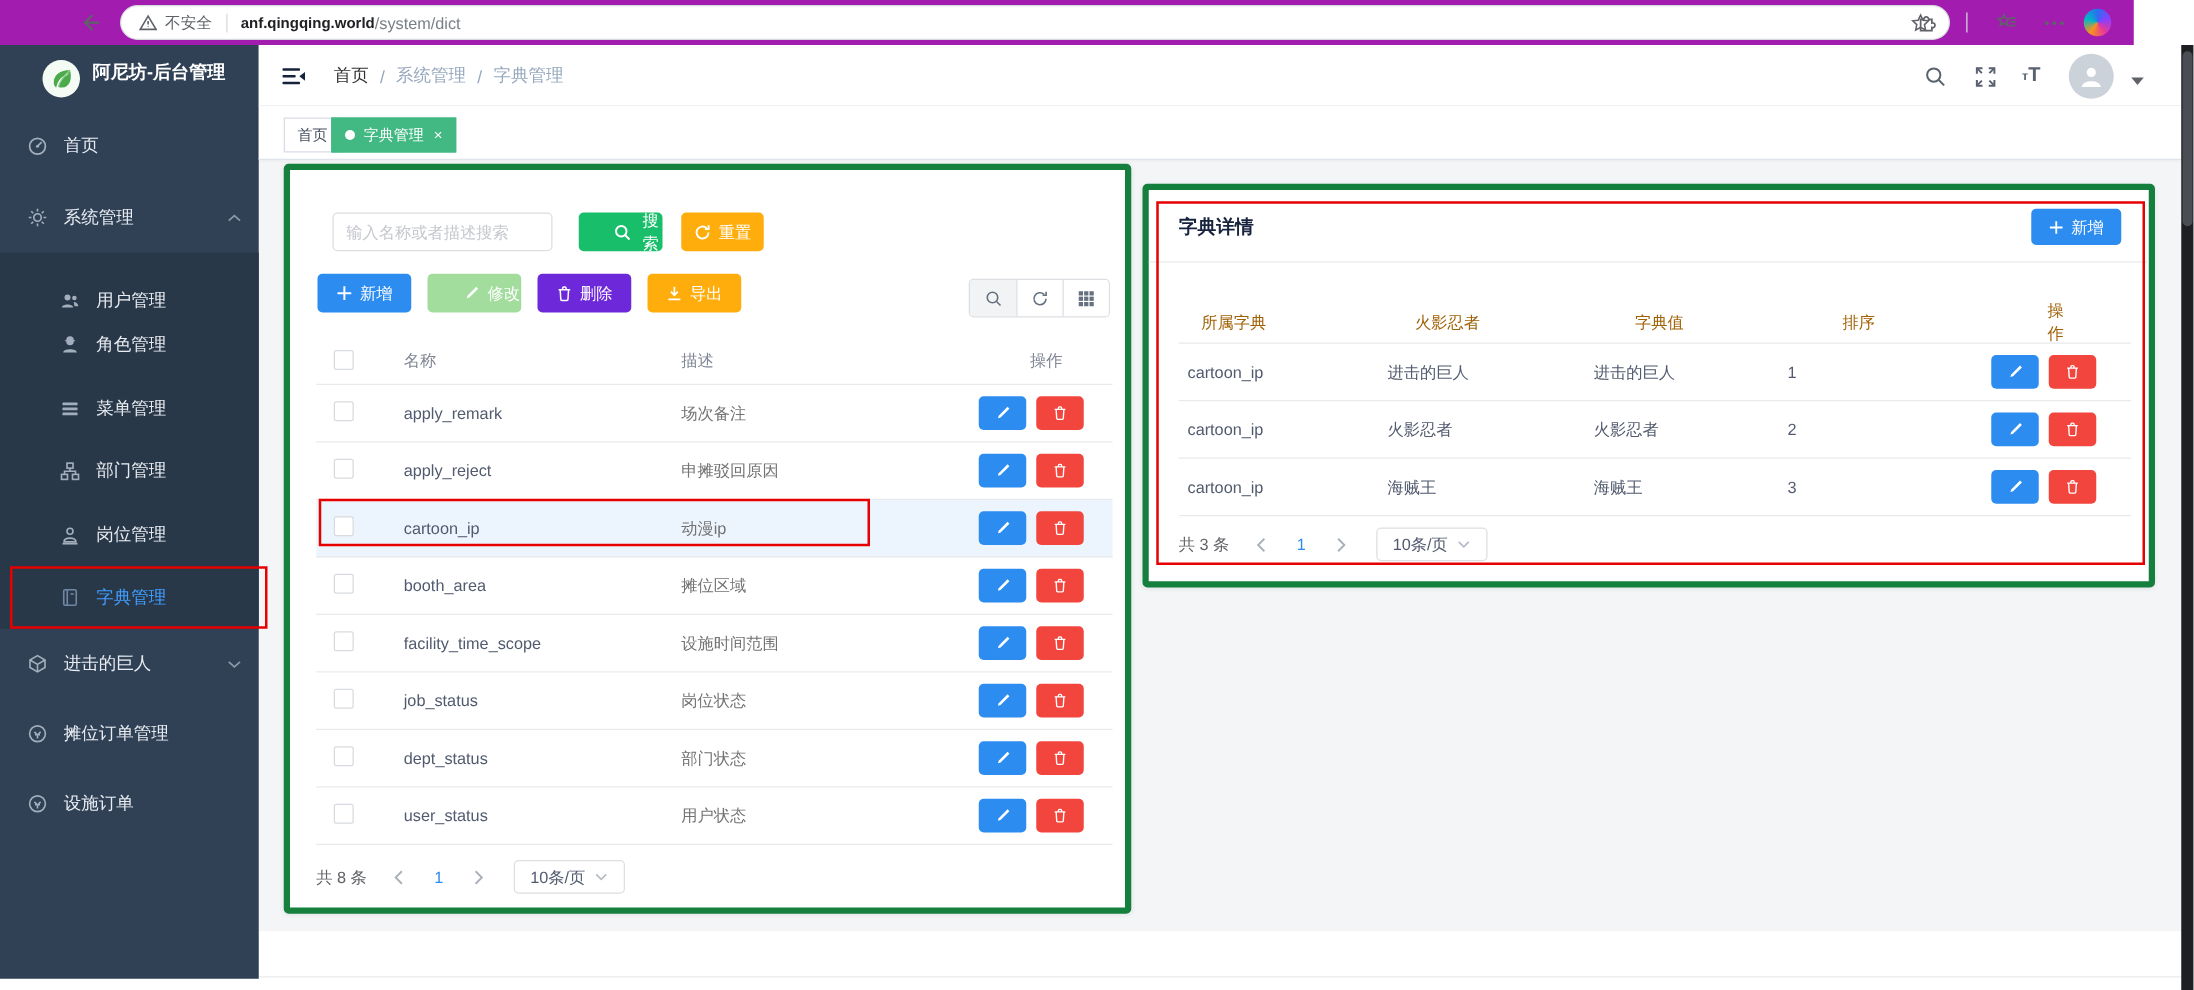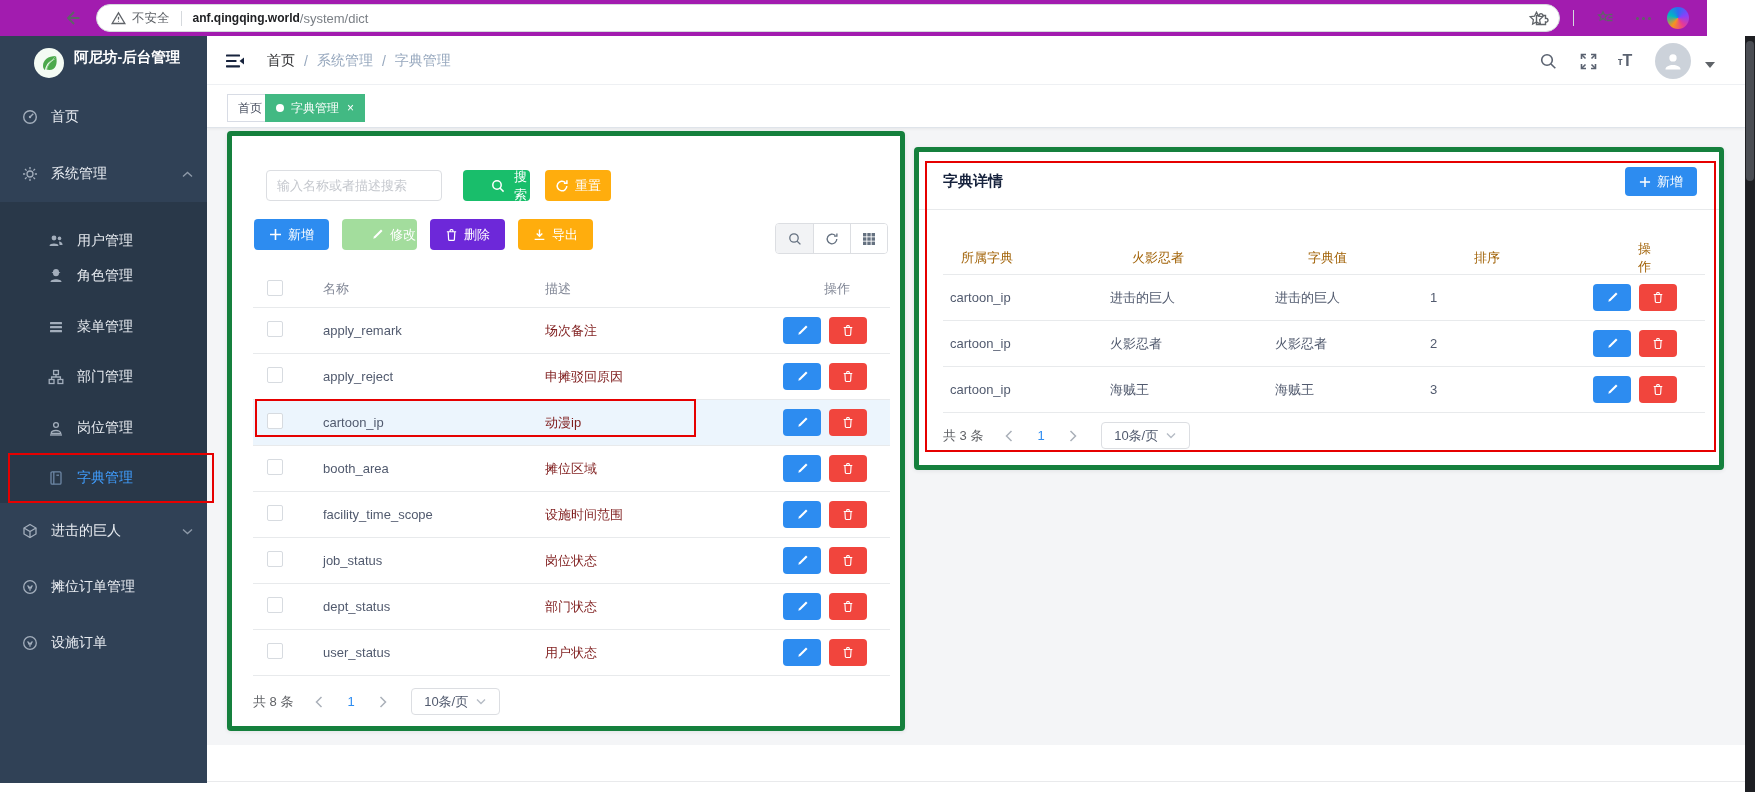--- a/index.html
+++ b/index.html
@@ -96,21 +96,21 @@
   .bg-btn { width:37px; height:29px; background:#fff; display:flex; align-items:center; justify-content:center; color:#657180; cursor:pointer; }
   .bg-btn + .bg-btn { border-left:1px solid #dcdee2; }
   .bg-btn.first { background:#f2f3f5; }
 
   
   .l-table { position:absolute; left:21px; top:135px; width:637px; font-size:13px; }
   .trow { display:flex; align-items:center; height:46px; border-bottom:1px solid #e8eaec; }
   .thead-row { height:37px; color:#808695; border-bottom:1px solid #e8eaec; display:flex; align-items:center; }
   .col-cb { width:56px; padding-left:14px; }
   .col-name { width:222px; padding-left:14px; color:#515a6e; }
-  .col-desc { width:238px; padding-left:14px; color:#7f1d1d; }
+  .col-desc { width:238px; padding-left:14px; color:#737373; }
   .col-act  { flex:1; display:flex; justify-content:flex-end; padding-right:23px; gap:8px; }
   .thead-row .col-name, .thead-row .col-desc { color:#808695; }
   .trow.selected { background:#ecf5fd; }
   .cb { width:16px; height:16px; border:1px solid #d7dbe0; border-radius:2px; background:#fff; display:inline-block; cursor:pointer; }
   .mini { width:38px; height:27px; border:none; border-radius:4px; display:inline-flex; align-items:center; justify-content:center; cursor:pointer; color:#fff; }
   .b-edit { background:#2d8cf0; }
   .b-del { background:#f1453d; }
 
   
   .pager { display:flex; align-items:center; font-size:13px; color:#606266; }

